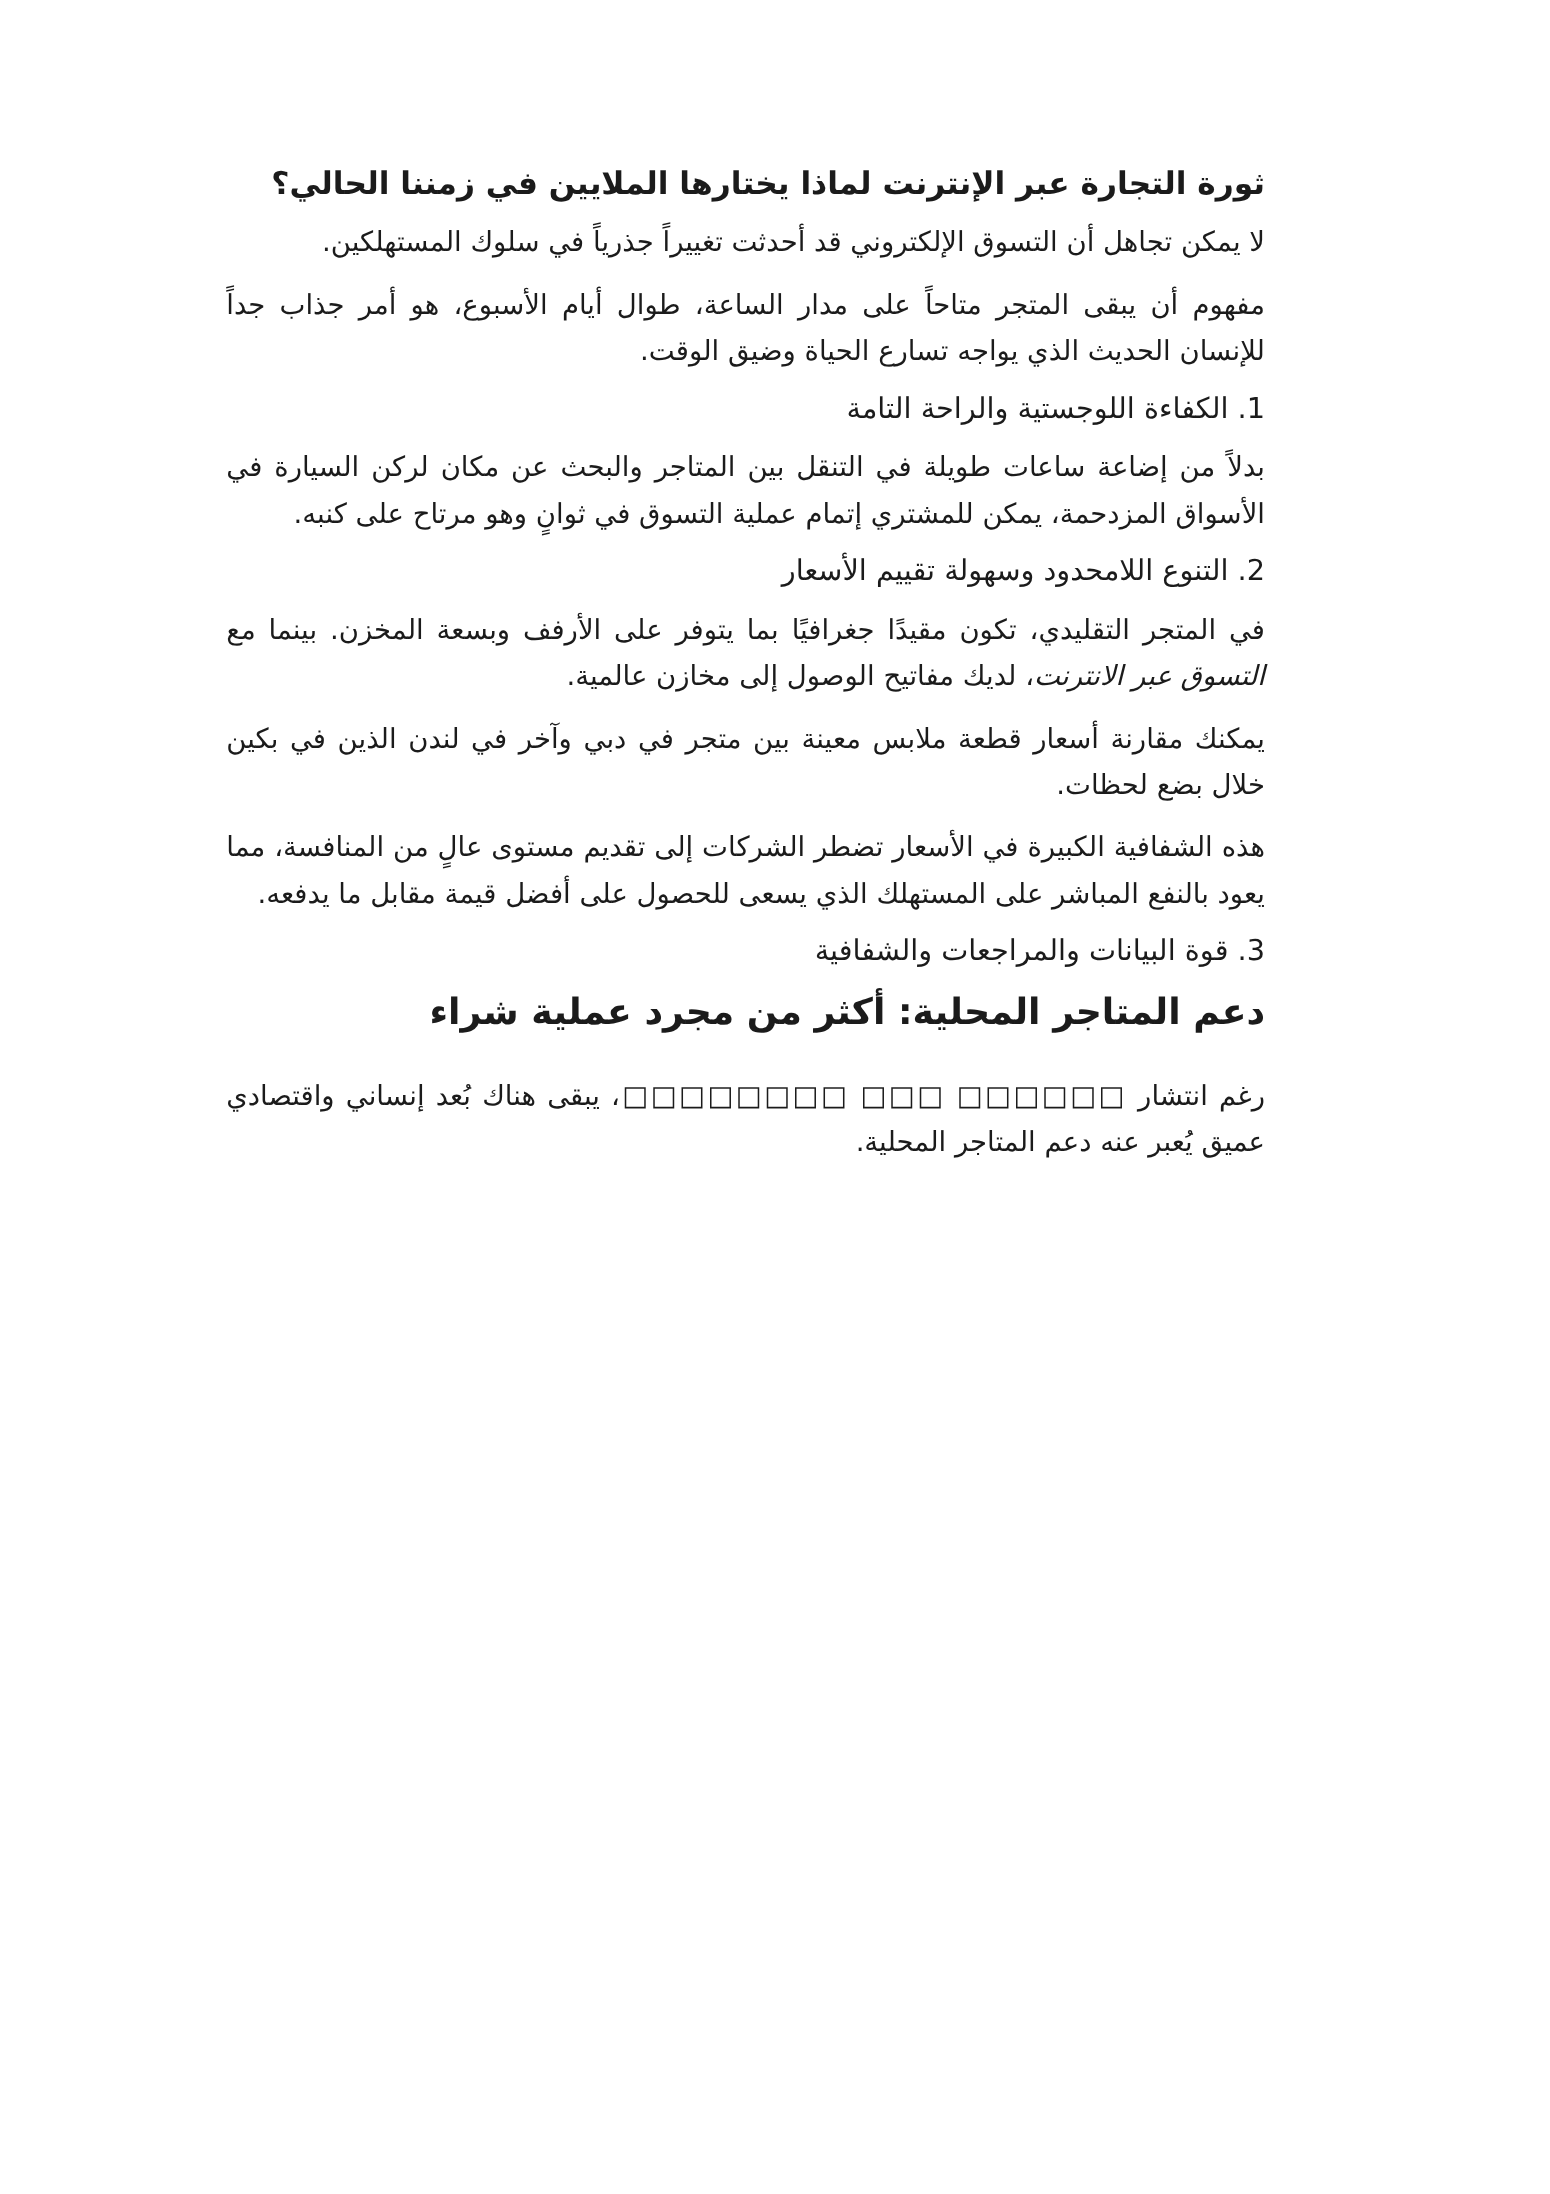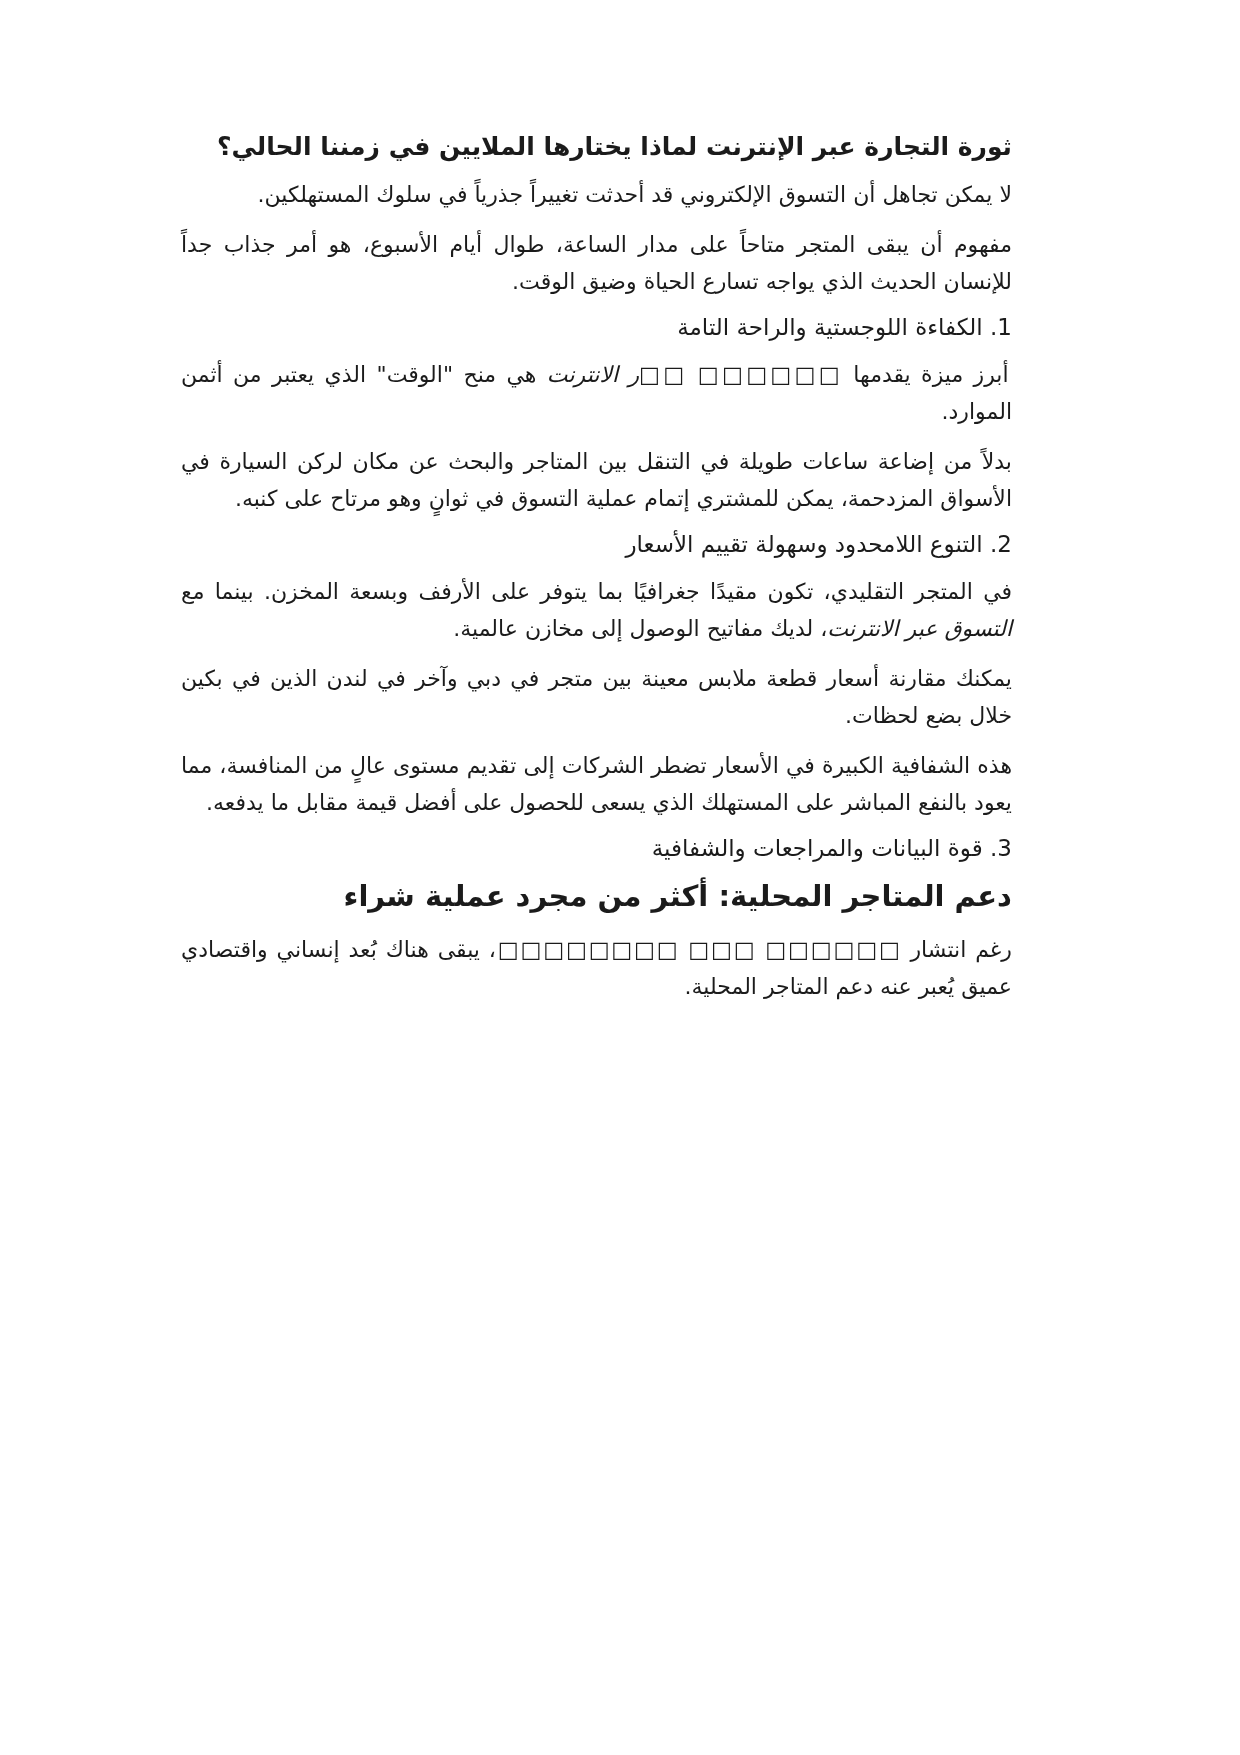--- a/index.html
+++ b/index.html
@@ -34,21 +34,21 @@
   }
   .heading {
     font-size: 23px;
     font-weight: 400;
     margin: 14px 0 16px 0;
     text-align: right;
   }
   .heading-large {
     font-size: 29px;
     font-weight: 700;
-    margin: 18px 0 18px 0;
+    margin: 18px 0 33px 0;
     text-align: right;
   }
   .para {
     font-size: 22px;
     line-height: 37px;
     margin: 0 0 13px 1px;
   }
   .em { font-style: italic; }
   .watermark {
     position: absolute;
@@ -70,21 +70,20 @@
   <div class="content">
 
     <h1 class="doc-title">ثورة التجارة عبر الإنترنت لماذا يختارها الملايين في زمننا الحالي؟</h1>
 
     <p class="para">لا يمكن تجاهل أن التسوق الإلكتروني قد أحدثت تغييراً جذرياً في سلوك المستهلكين.</p>
 
     <p class="para">مفهوم أن يبقى المتجر متاحاً على مدار الساعة، طوال أيام الأسبوع، هو أمر جذاب جداً للإنسان الحديث الذي يواجه تسارع الحياة وضيق الوقت.</p>
 
     <h2 class="heading">1. الكفاءة اللوجستية والراحة التامة</h2>
 
-    <p class="para"><span>أبرز ميزة يقدمها □□□□□□ □□</span><span class="em">ر الانترنت</span><span> هي منح "الوقت" الذي يعتبر من أثمن الموارد.</span></p>
 
     <p class="para">بدلاً من إضاعة ساعات طويلة في التنقل بين المتاجر والبحث عن مكان لركن السيارة في الأسواق المزدحمة، يمكن للمشتري إتمام عملية التسوق في ثوانٍ وهو مرتاح على كنبه.</p>
 
 
     <h2 class="heading">2. التنوع اللامحدود وسهولة تقييم الأسعار</h2>
 
     <p class="para"><span>في المتجر التقليدي، تكون مقيدًا جغرافيًا بما يتوفر على الأرفف وبسعة المخزن. بينما مع </span><span class="em">التسوق عبر الانترنت</span><span>، لديك مفاتيح الوصول إلى مخازن عالمية.</span></p>
 
     <p class="para">يمكنك مقارنة أسعار قطعة ملابس معينة بين متجر في دبي وآخر في لندن الذين في بكين خلال بضع لحظات.</p>
 

